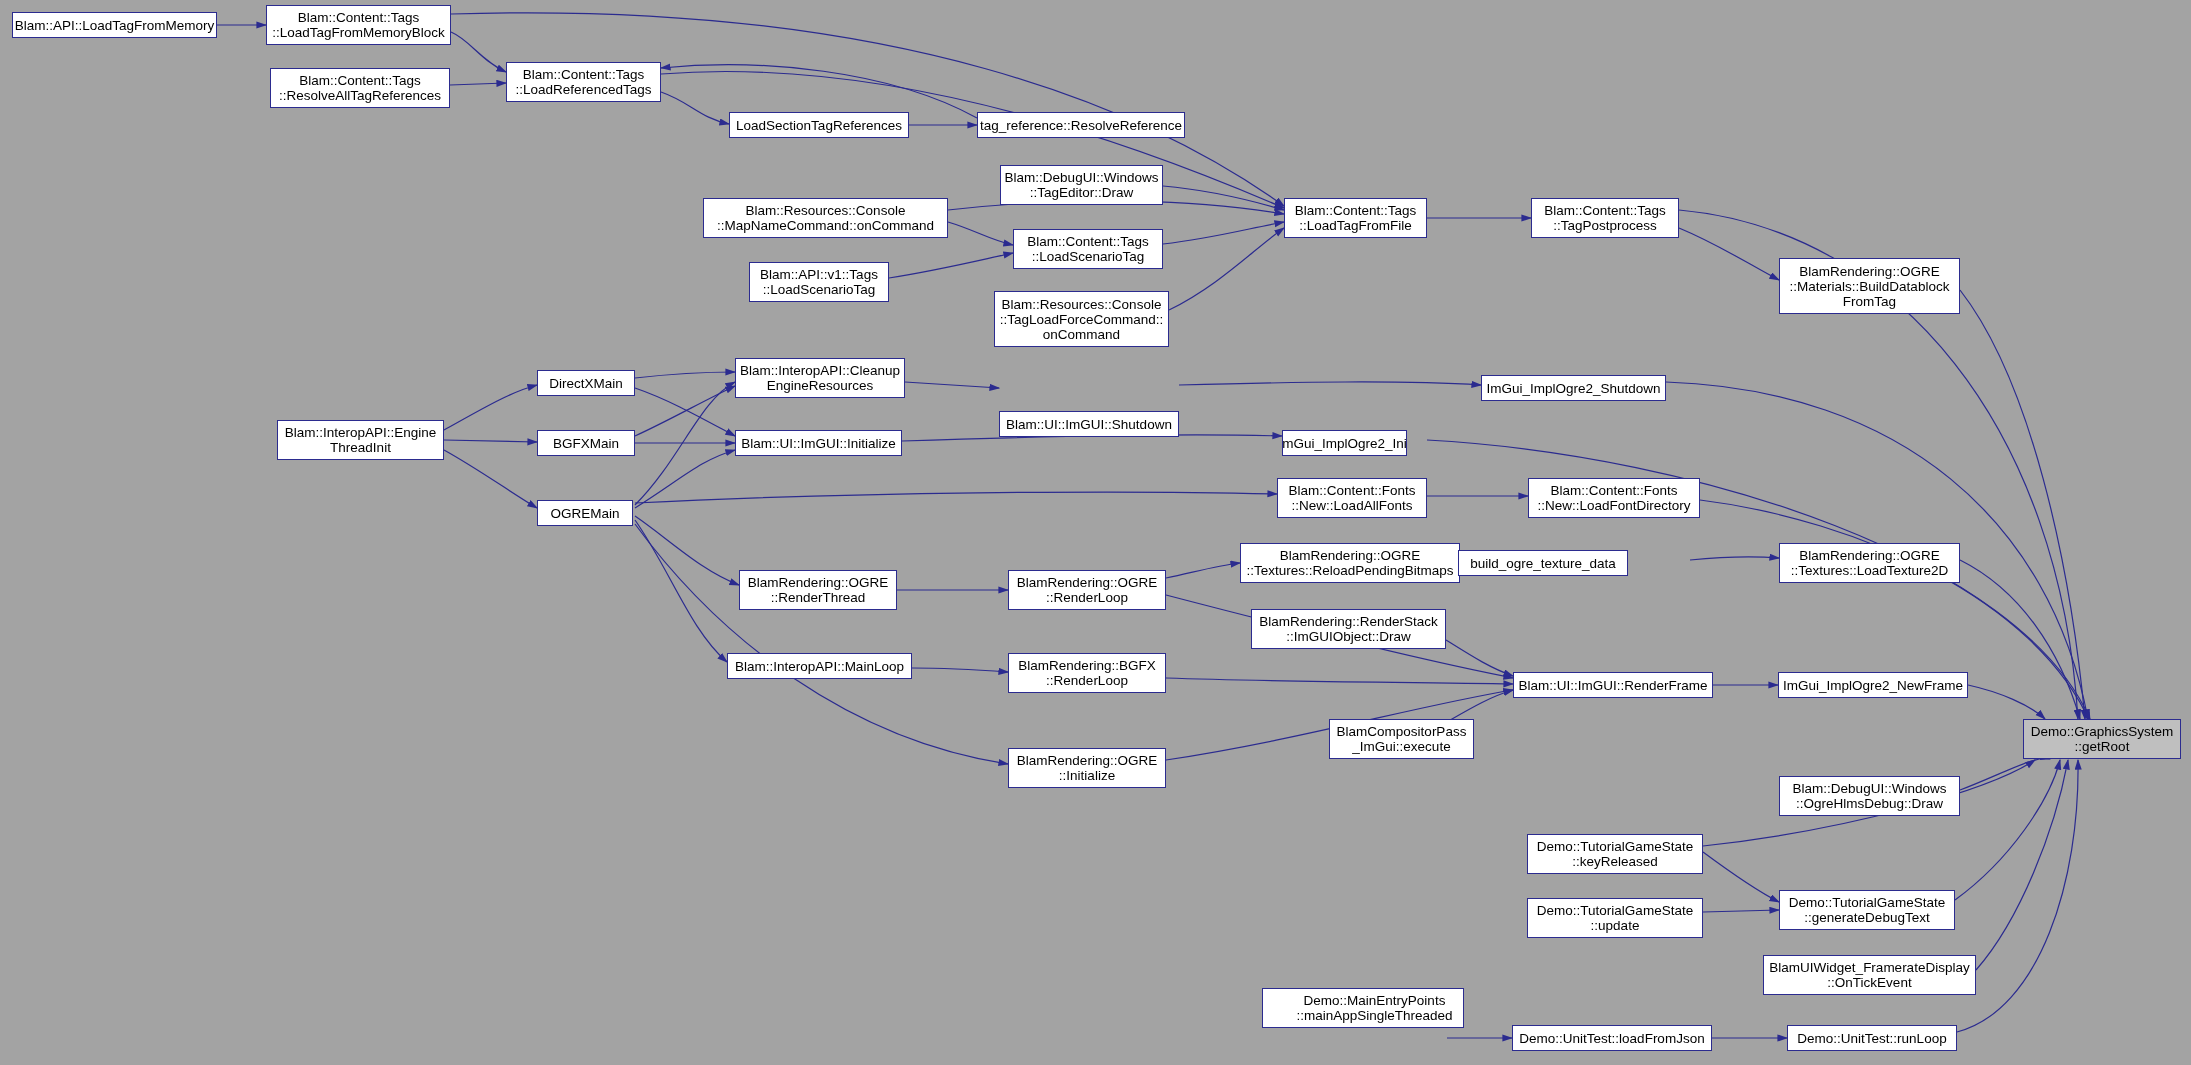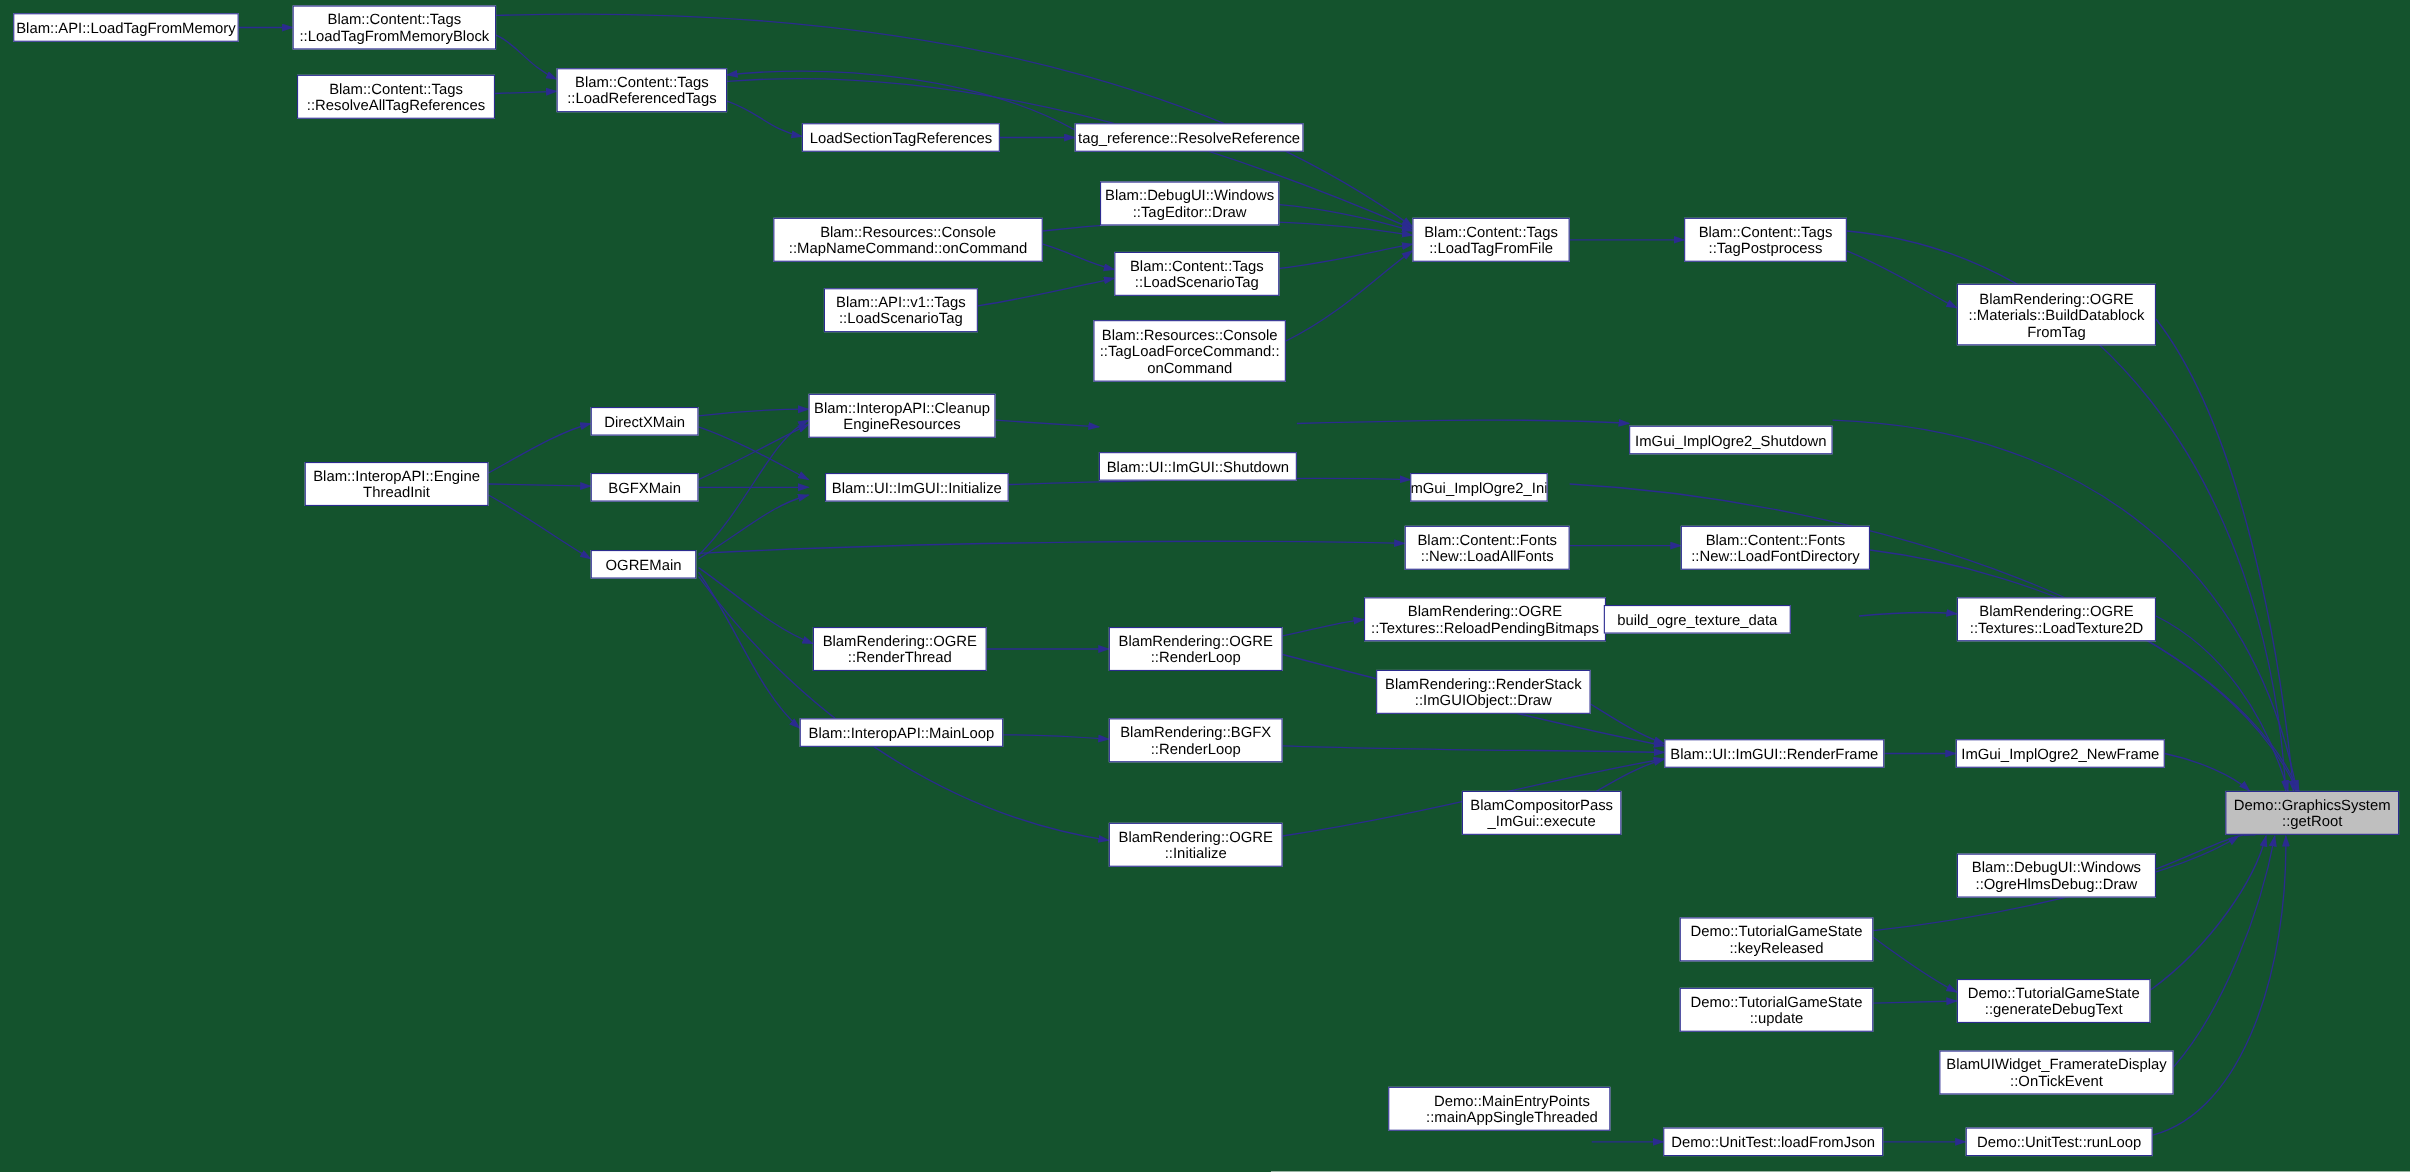--- a/index.html
+++ b/index.html
@@ -4,21 +4,21 @@
 <style>
   html, body {
     margin: 0;
     padding: 0;
     background: #ffffff;
   }
   #canvas {
     position: relative;
     width: 2191px;
     height: 1065px;
-    background: #14532d;
+    background: #a3a3a3;
     font-family: "Liberation Sans", sans-serif;
     overflow: hidden;
   }
   #edge-layer {
     position: absolute;
     left: 0;
     top: 0;
     width: 2191px;
     height: 1065px;
     pointer-events: none;
@@ -141,25 +141,25 @@
 ::LoadTagFromFile</div>
     <div class="node" style="left: 1531px; top: 198px; width: 148px; height: 40px;">Blam::Content::Tags
 ::TagPostprocess</div>
     <div class="node" style="left: 1779px; top: 258px; width: 181px; height: 56px;">BlamRendering::OGRE
 ::Materials::BuildDatablock
 FromTag</div>
     <div class="node" style="left: 537px; top: 370px; width: 98px; height: 26px;">DirectXMain</div>
     <div class="node" style="left: 735px; top: 358px; width: 170px; height: 40px;">Blam::InteropAPI::Cleanup
 EngineResources</div>
     <div class="node" style="left: 999px; top: 375px; width: 180px; height: 26px; margin-top: 36px;">Blam::UI::ImGUI::Shutdown</div>
-    <div class="node" style="left: 1481px; top: 375px; width: 185px; height: 26px; margin-top: 12px;">ImGui_ImplOgre2_Shutdown</div>
+    <div class="node" style="left: 1481px; top: 375px; width: 185px; height: 26px;">ImGui_ImplOgre2_Shutdown</div>
     <div class="node" style="left: 277px; top: 420px; width: 167px; height: 40px;">Blam::InteropAPI::Engine
 ThreadInit</div>
     <div class="node" style="left: 537px; top: 430px; width: 98px; height: 26px;">BGFXMain</div>
-    <div class="node" style="left: 735px; top: 430px; width: 167px; height: 26px; margin-left: 15px;">Blam::UI::ImGUI::Initialize</div>
+    <div class="node" style="left: 735px; top: 430px; width: 167px; height: 26px;">Blam::UI::ImGUI::Initialize</div>
     <div class="node" style="left: 1282px; top: 430px; width: 125px; height: 26px;">ImGui_ImplOgre2_Init</div>
     <div class="node" style="left: 537px; top: 500px; width: 96px; height: 26px;">OGREMain</div>
     <div class="node" style="left: 1277px; top: 478px; width: 150px; height: 40px;">Blam::Content::Fonts
 ::New::LoadAllFonts</div>
     <div class="node" style="left: 1528px; top: 478px; width: 172px; height: 40px;">Blam::Content::Fonts
 ::New::LoadFontDirectory</div>
     <div class="node" style="left: 739px; top: 570px; width: 158px; height: 40px;">BlamRendering::OGRE
 ::RenderThread</div>
     <div class="node" style="left: 1008px; top: 570px; width: 158px; height: 40px;">BlamRendering::OGRE
 ::RenderLoop</div>

